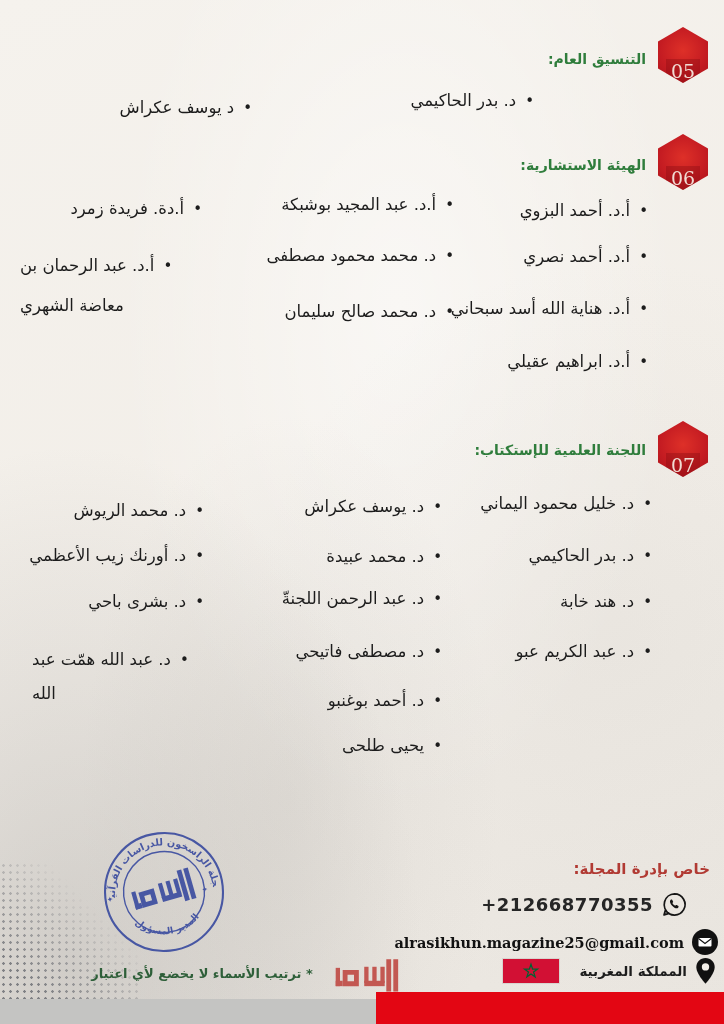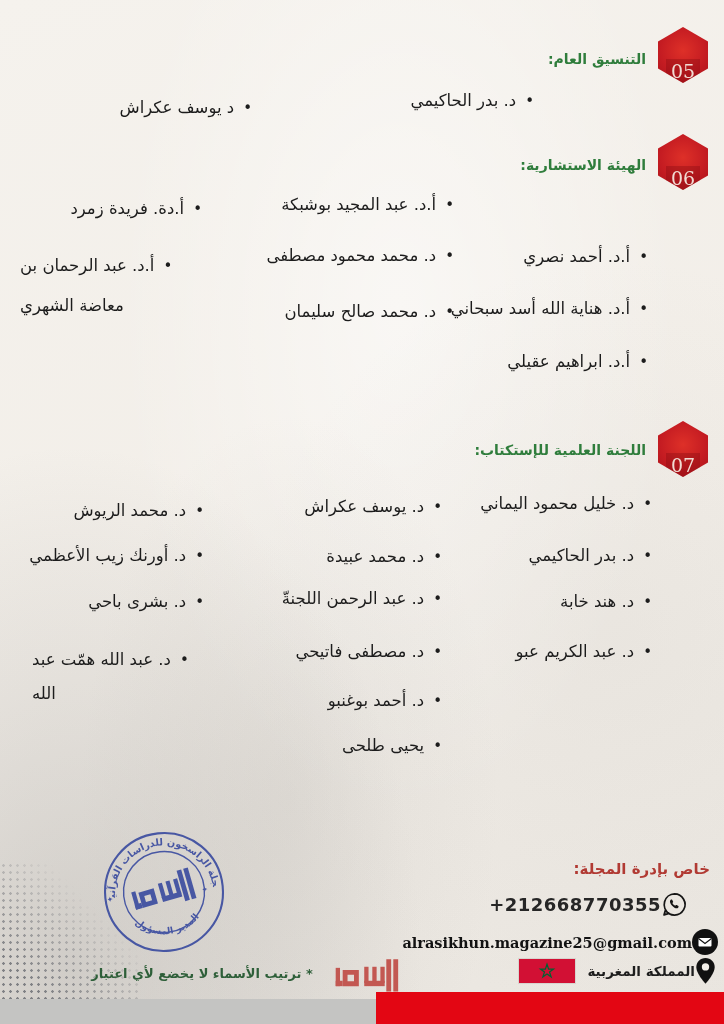--- a/index.html
+++ b/index.html
@@ -44,21 +44,21 @@
   }
   .strip-gray { position:absolute; left:0; top:999px; width:376px; height:25px; background:#c4c4c2; }
   .strip-red  { position:absolute; left:376px; top:992px; right:0; height:32px; background:#e30613; }
   .stamp { position:absolute; left:98px; top:826px; width:132px; height:132px; transform:rotate(-6deg); opacity:.92; }
   .red-kufic { position:absolute; left:330px; top:956px; width:76px; height:42px; opacity:.88; }
   .footnote {
     position:absolute; left:84px; top:966px; width:236px; text-align:center;
     color:#2e5f39; font-weight:bold; font-size:13px;
   }
   .contact-heading { position:absolute; right:14px; top:860px; color:#b13a33; font-weight:bold; font-size:15px; }
-  .row { position:absolute; display:flex; align-items:center; direction:ltr; }
+  .row { position:absolute; display:flex; align-items:center; gap:8px; direction:ltr; }
   .phone-row  { right:36px; top:891px; }
   .phone-row .num { font-size:18px; font-weight:bold; color:#262626; letter-spacing:.5px; }
   .email-row  { right:6px; top:929px; }
   .email-row .addr { font-family:"DejaVu Serif", serif; font-size:14.5px; font-weight:bold; color:#121212; }
   .loc-row    { right:8px; top:957px; }
   .loc-row .country { font-size:13.5px; font-weight:bold; color:#1d1d1d;margin-left:12px; }
   .flag { width:56px; height:24px; background:#d21034; display:flex; align-items:center; justify-content:center; box-shadow:0 0 0 1px rgba(0,0,0,.08); }
 </style>
 </head>
 <body>
@@ -85,20 +85,21 @@
       <span>05</span>
     </div>
   <div class="sec-title" style="top:44px">التنسيق العام:</div>
   <div class="name" style="right:190px; top:88px">د. بدر الحاكيمي</div>
   <div class="name" style="right:472px; top:95px">د يوسف عكراش</div>
 
   <div class="badge" style="top:134px">
       <span>06</span>
     </div>
   <div class="sec-title" style="top:150px">الهيئة الاستشارية:</div>
+  <div class="name" style="right:76px;  top:198px">أ.د. أحمد البزوي</div>
   <div class="name" style="right:76px;  top:244px">أ.د. أحمد نصري</div>
   <div class="name" style="right:76px;  top:296px">أ.د. هناية الله أسد سبحاني</div>
   <div class="name" style="right:76px;  top:349px">أ.د. ابراهيم عقيلي</div>
   <div class="name" style="right:270px; top:192px">أ.د. عبد المجيد بوشبكة</div>
   <div class="name" style="right:270px; top:243px">د. محمد محمود مصطفى</div>
   <div class="name" style="right:270px; top:299px">د. محمد صالح سليمان</div>
   <div class="name" style="right:522px; top:196px">أ.دة. فريدة زمرد</div>
   <div class="name wrap" style="right:522px; top:246px; width:182px; line-height:40px">أ.د. عبد الرحمان بن معاضة الشهري</div>
 
   <div class="badge" style="top:421px">

